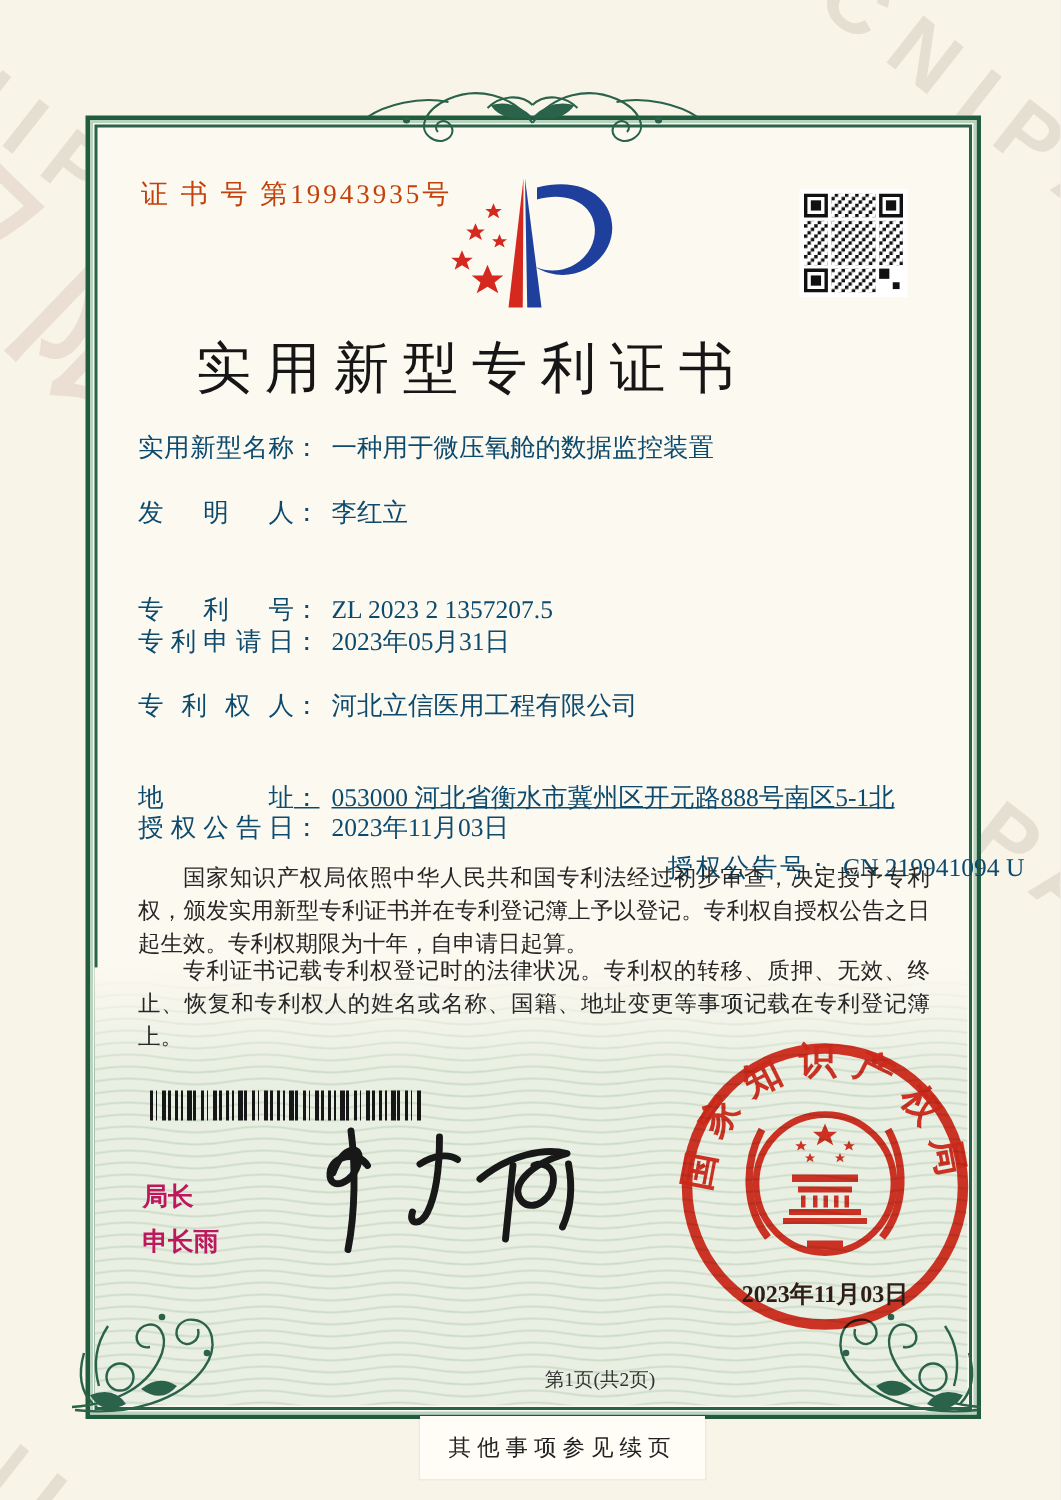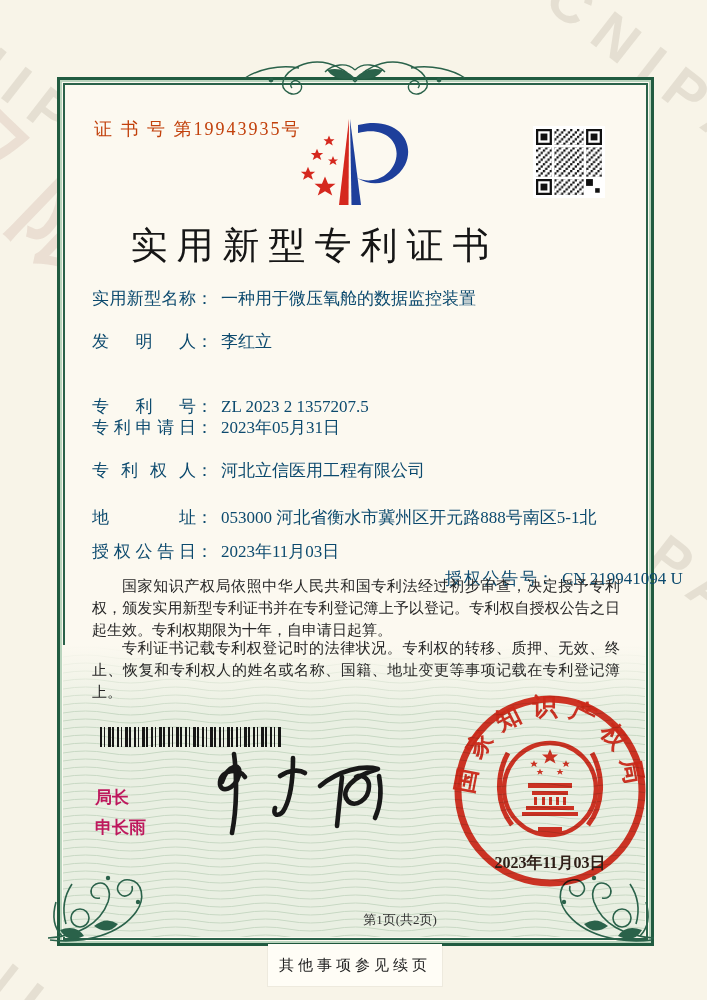--- a/index.html
+++ b/index.html
@@ -30,21 +30,21 @@
   .para{position:absolute;left:92px;width:528px;font-size:15px;line-height:22px;
         text-align:justify;text-indent:2em;color:#262626;}
   .barcode{position:absolute;left:100px;top:727px;width:182px;height:20px;
      background:repeating-linear-gradient(90deg,#161616 0 2px,transparent 2px 4px,#161616 4px 5px,
      transparent 5px 8px,#161616 8px 11px,transparent 11px 12px,#161616 12px 14px,transparent 14px 17px);}
   .signer{position:absolute;left:95px;font-size:17px;font-weight:bold;color:#be185d;
           font-family:"Liberation Sans","DejaVu Sans",sans-serif;}
   .sig{position:absolute;left:192px;top:746px;}
   .seal{position:absolute;left:450px;top:691px;mix-blend-mode:multiply;}
   .pagenum{position:absolute;left:57px;top:911px;width:686px;text-align:center;font-size:13px;color:#333;}
-  .contbox{position:absolute;left:268px;top:944px;width:174px;height:42px;background:#fffdf6;
+  .contbox{position:absolute;left:280px;top:944px;width:190px;height:42px;background:#fffdf6;
            box-shadow:0 0 0 1px rgba(0,0,0,.04);display:flex;align-items:center;justify-content:center;}
   .contbox span{font-size:15px;letter-spacing:4px;color:#222;}
   .orn{position:absolute;pointer-events:none;}
 </style>
 </head>
 <body>
 
 <div class="page">
 
   <div class="wm wm-cn" style="left:-14px;top:58px;">仅限于网上查询</div>
@@ -166,21 +166,21 @@
   </div>
   <div class="row" style="top:395px;">
     <span class="lbl">专利号</span><span class="colon">：</span><span>ZL 2023 2 1357207.5</span>
   </div>
   <div class="row" style="top:416px;">
     <span class="lbl">专利申请日</span><span class="colon">：</span><span>2023年05月31日</span>
   </div>
   <div class="row" style="top:459px;">
     <span class="lbl">专利权人</span><span class="colon">：</span><span>河北立信医用工程有限公司</span>
   </div>
-  <div class="row" style="top:506px;">
+  <div class="row" style="top:520px;text-decoration:underline;">
     <span class="lbl">地址</span><span class="colon">：</span><span>053000 河北省衡水市冀州区开元路888号南区5-1北</span>
   </div>
   <div class="row" style="top:540px;">
     <span class="lbl">授权公告日</span><span class="colon">：</span><span>2023年11月03日</span>
     <span class="pair2">
       <span class="lbl" style="width:92px;margin-top:27px;">授权公告号</span><span class="colon">：</span><span>CN 219941094 U</span>
     </span>
   </div>
 
   <p class="para" style="top:560px;">国家知识产权局依照中华人民共和国专利法经过初步审查，决定授予专利权，颁发实用新型专利证书并在专利登记簿上予以登记。专利权自授权公告之日起生效。专利权期限为十年，自申请日起算。</p>

